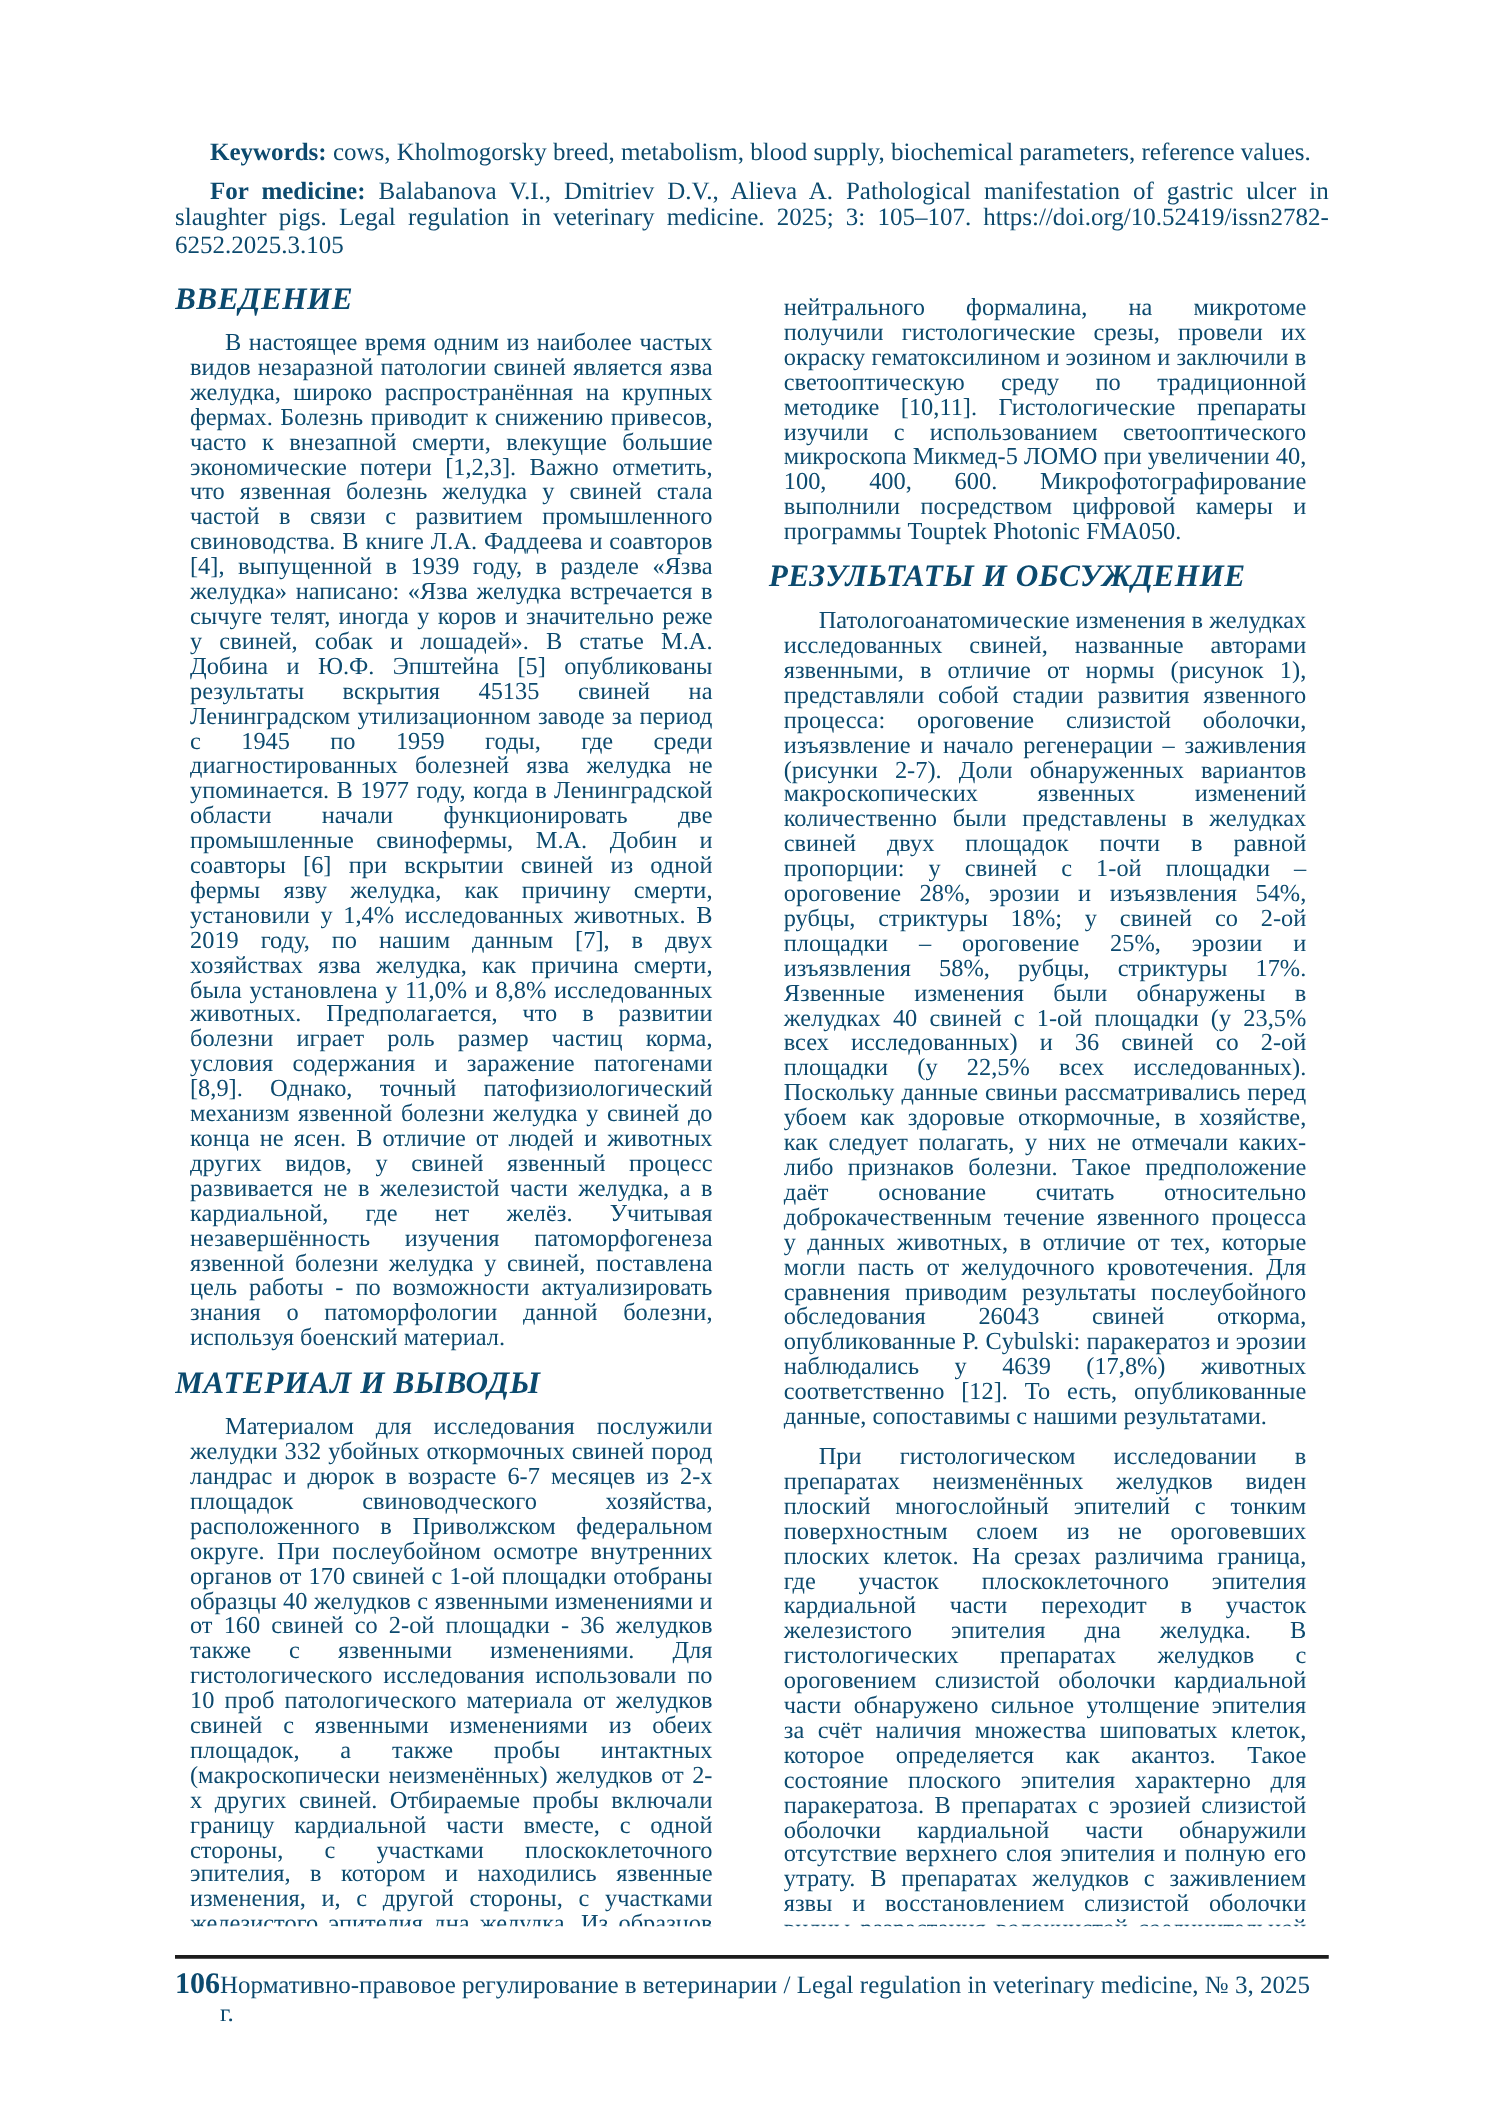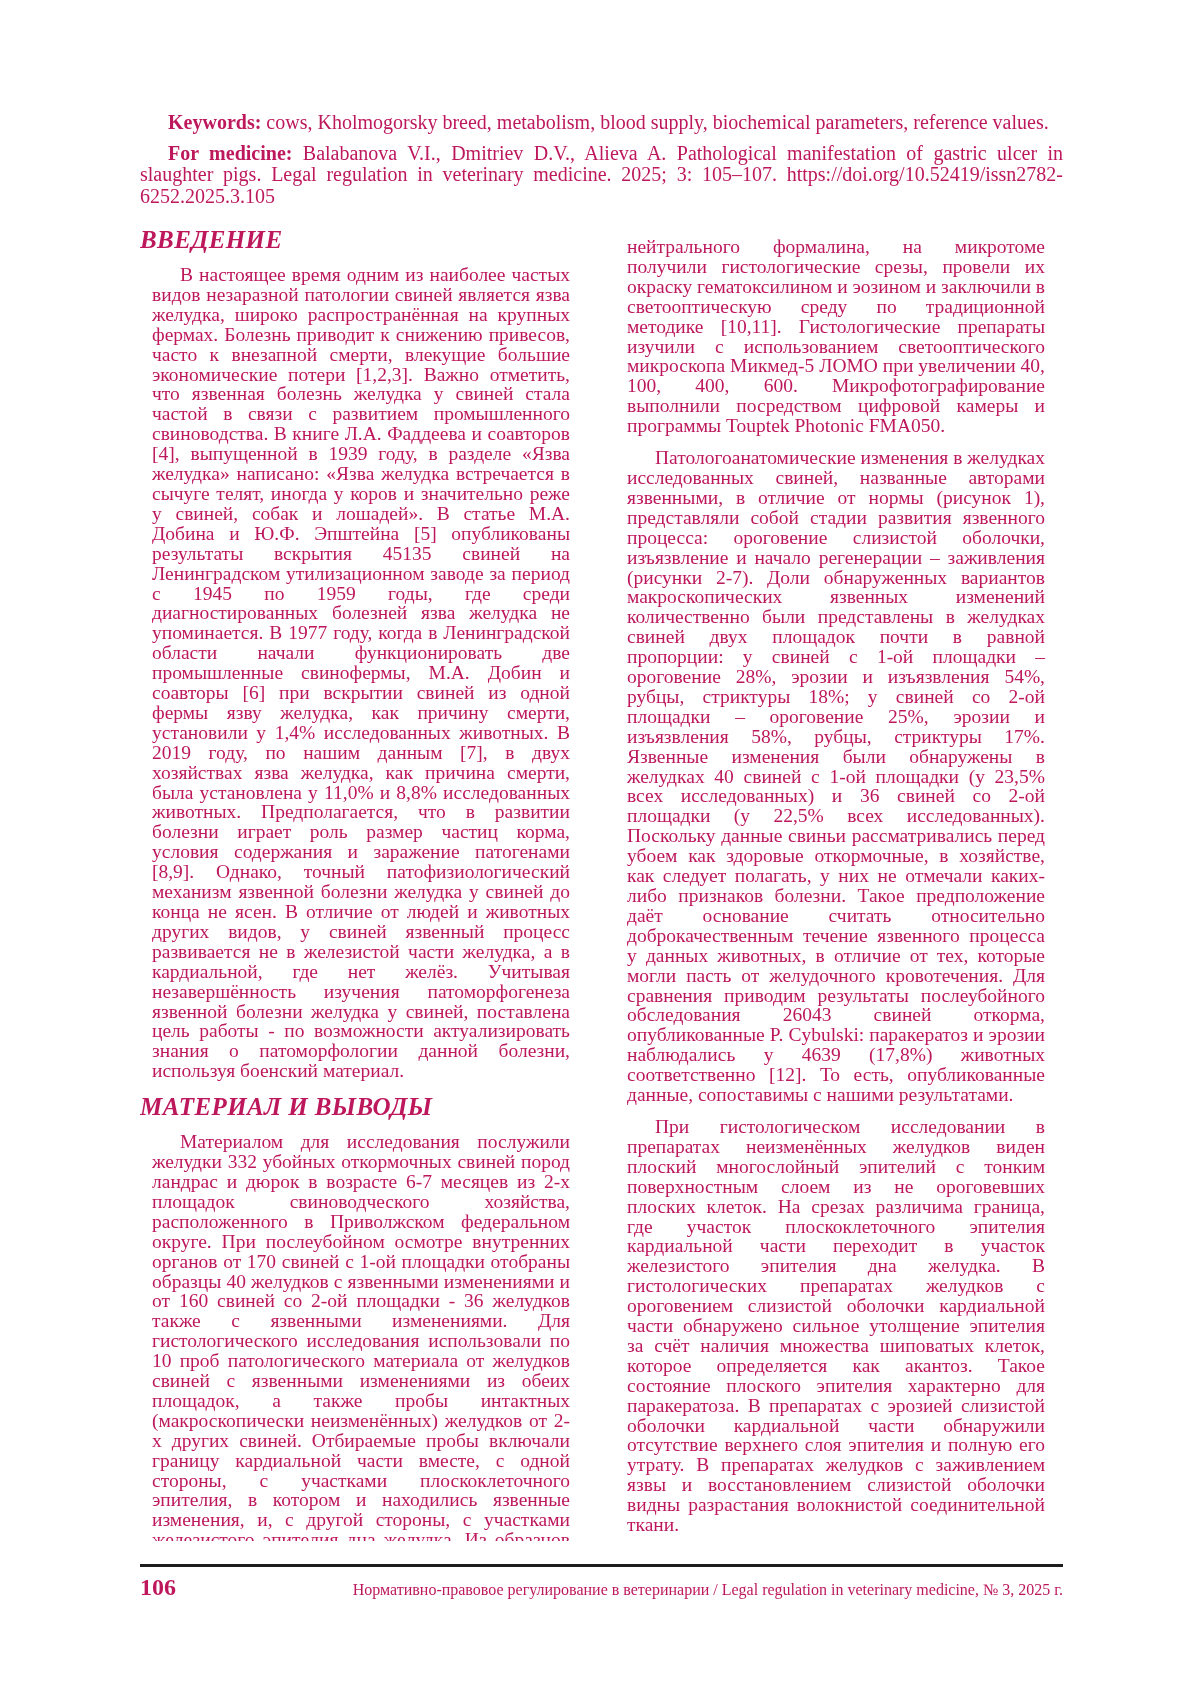--- a/index.html
+++ b/index.html
@@ -5,21 +5,21 @@
   html, body {
     margin: 0;
     padding: 0;
     background: #ffffff;
   }
   .page {
     position: relative;
     width: 1200px;
     height: 1697px;
     background: #ffffff;
-    color: #be185d;
+    color: #0c4a6e;
     font-family: "Liberation Serif", "DejaVu Serif", serif;
     overflow: hidden;
   }
   .content {
     position: absolute;
     left: 140px;
     top: 112px;
     width: 923px;
   }
   .front {
@@ -70,21 +70,21 @@
   .footer-row {
     display: flex;
     justify-content: space-between;
     align-items: baseline;
   }
   .pagenum {
     font-weight: bold;
     font-size: 24px;
   }
   .journal {
-    font-size: 16px;
+    font-size: 20px;
   }
 </style>
 </head>
 <body>
 
 <div class="page">
   <div class="content">
 
     <p class="front"><b>Keywords:</b><span> cows, Kholmogorsky breed, metabolism, blood supply, biochemical parameters, reference values.</span></p>
 
@@ -94,20 +94,21 @@
 
       <div class="col">
         <h2 class="section">ВВЕДЕНИЕ</h2>
         <p class="body indent">В настоящее время одним из наиболее частых видов незаразной патологии свиней является язва желудка, широко распространённая на крупных фермах. Болезнь приводит к снижению привесов, часто к внезапной смерти, влекущие большие экономические потери [1,2,3]. Важно отметить, что язвенная болезнь желудка у свиней стала частой в связи с развитием промышленного свиноводства. В книге Л.А. Фаддеева и соавторов [4], выпущенной в 1939 году, в разделе «Язва желудка» написано: «Язва желудка встречается в сычуге телят, иногда у коров и значительно реже у свиней, собак и лошадей». В статье М.А. Добина и Ю.Ф. Эпштейна [5] опубликованы результаты вскрытия 45135 свиней на Ленинградском утилизационном заводе за период с 1945 по 1959 годы, где среди диагностированных болезней язва желудка не упоминается. В 1977 году, когда в Ленинградской области начали функционировать две промышленные свинофермы, М.А. Добин и соавторы [6] при вскрытии свиней из одной фермы язву желудка, как причину смерти, установили у 1,4% исследованных животных. В 2019 году, по нашим данным [7], в двух хозяйствах язва желудка, как причина смерти, была установлена у 11,0% и 8,8% исследованных животных. Предполагается, что в развитии болезни играет роль размер частиц корма, условия содержания и заражение патогенами [8,9]. Однако, точный патофизиологический механизм язвенной болезни желудка у свиней до конца не ясен. В отличие от людей и животных других видов, у свиней язвенный процесс развивается не в железистой части желудка, а в кардиальной, где нет желёз. Учитывая незавершённость изучения патоморфогенеза язвенной болезни желудка у свиней, поставлена цель работы - по возможности актуализировать знания о патоморфологии данной болезни, используя боенский материал.</p>
         <h2 class="section">МАТЕРИАЛ И ВЫВОДЫ</h2>
         <p class="body indent stretch-last">Материалом для исследования послужили желудки 332 убойных откормочных свиней пород ландрас и дюрок в возрасте 6-7 месяцев из 2-х площадок свиноводческого хозяйства, расположенного в Приволжском федеральном округе. При послеубойном осмотре внутренних органов от 170 свиней с 1-ой площадки отобраны образцы 40 желудков с язвенными изменениями и от 160 свиней со 2-ой площадки - 36 желудков также с язвенными изменениями. Для гистологического исследования использовали по 10 проб патологического материала от желудков свиней с язвенными изменениями из обеих площадок, а также пробы интактных (макроскопически неизменённых) желудков от 2-х других свиней. Отбираемые пробы включали границу кардиальной части вместе, с одной стороны, с участками плоскоклеточного эпителия, в котором и находились язвенные изменения, и, с другой стороны, с участками железистого эпителия дна желудка. Из образцов желудков, зафиксированных в 5% растворе</p>
       </div>
 
       <div class="col">
         <p class="body">нейтрального формалина, на микротоме получили гистологические срезы, провели их окраску гематоксилином и эозином и заключили в светооптическую среду по традиционной методике [10,11]. Гистологические препараты изучили с использованием светооптического микроскопа Микмед-5 ЛОМО при увеличении 40, 100, 400, 600. Микрофотографирование выполнили посредством цифровой камеры и программы Touptek Photonic FMA050.</p>
+        <h2 class="section">РЕЗУЛЬТАТЫ И ОБСУЖДЕНИЕ</h2>
         <p class="body indent">Патологоанатомические изменения в желудках исследованных свиней, названные авторами язвенными, в отличие от нормы (рисунок 1), представляли собой стадии развития язвенного процесса: ороговение слизистой оболочки, изъязвление и начало регенерации – заживления (рисунки 2-7). Доли обнаруженных вариантов макроскопических язвенных изменений количественно были представлены в желудках свиней двух площадок почти в равной пропорции: у свиней с 1-ой площадки – ороговение 28%, эрозии и изъязвления 54%, рубцы, стриктуры 18%; у свиней со 2-ой площадки – ороговение 25%, эрозии и изъязвления 58%, рубцы, стриктуры 17%. Язвенные изменения были обнаружены в желудках 40 свиней с 1-ой площадки (у 23,5% всех исследованных) и 36 свиней со 2-ой площадки (у 22,5% всех исследованных). Поскольку данные свиньи рассматривались перед убоем как здоровые откормочные, в хозяйстве, как следует полагать, у них не отмечали каких-либо признаков болезни. Такое предположение даёт основание считать относительно доброкачественным течение язвенного процесса у данных животных, в отличие от тех, которые могли пасть от желудочного кровотечения. Для сравнения приводим результаты послеубойного обследования 26043 свиней откорма, опубликованные P. Cybulski: паракератоз и эрозии наблюдались у 4639 (17,8%) животных соответственно [12]. То есть, опубликованные данные, сопоставимы с нашими результатами.</p>
         <p class="body indent">При гистологическом исследовании в препаратах неизменённых желудков виден плоский многослойный эпителий с тонким поверхностным слоем из не ороговевших плоских клеток. На срезах различима граница, где участок плоскоклеточного эпителия кардиальной части переходит в участок железистого эпителия дна желудка. В гистологических препаратах желудков с ороговением слизистой оболочки кардиальной части обнаружено сильное утолщение эпителия за счёт наличия множества шиповатых клеток, которое определяется как акантоз. Такое состояние плоского эпителия характерно для паракератоза. В препаратах с эрозией слизистой оболочки кардиальной части обнаружили отсутствие верхнего слоя эпителия и полную его утрату. В препаратах желудков с заживлением язвы и восстановлением слизистой оболочки видны разрастания волокнистой соединительной ткани.</p>
         <h2 class="section">МЕТОДЫ</h2>
         <p class="body indent stretch-last">1. При послеубойном осмотре язвенные изменения</p>
       </div>
 
     </div>
   </div>
 
   <div class="footer">

